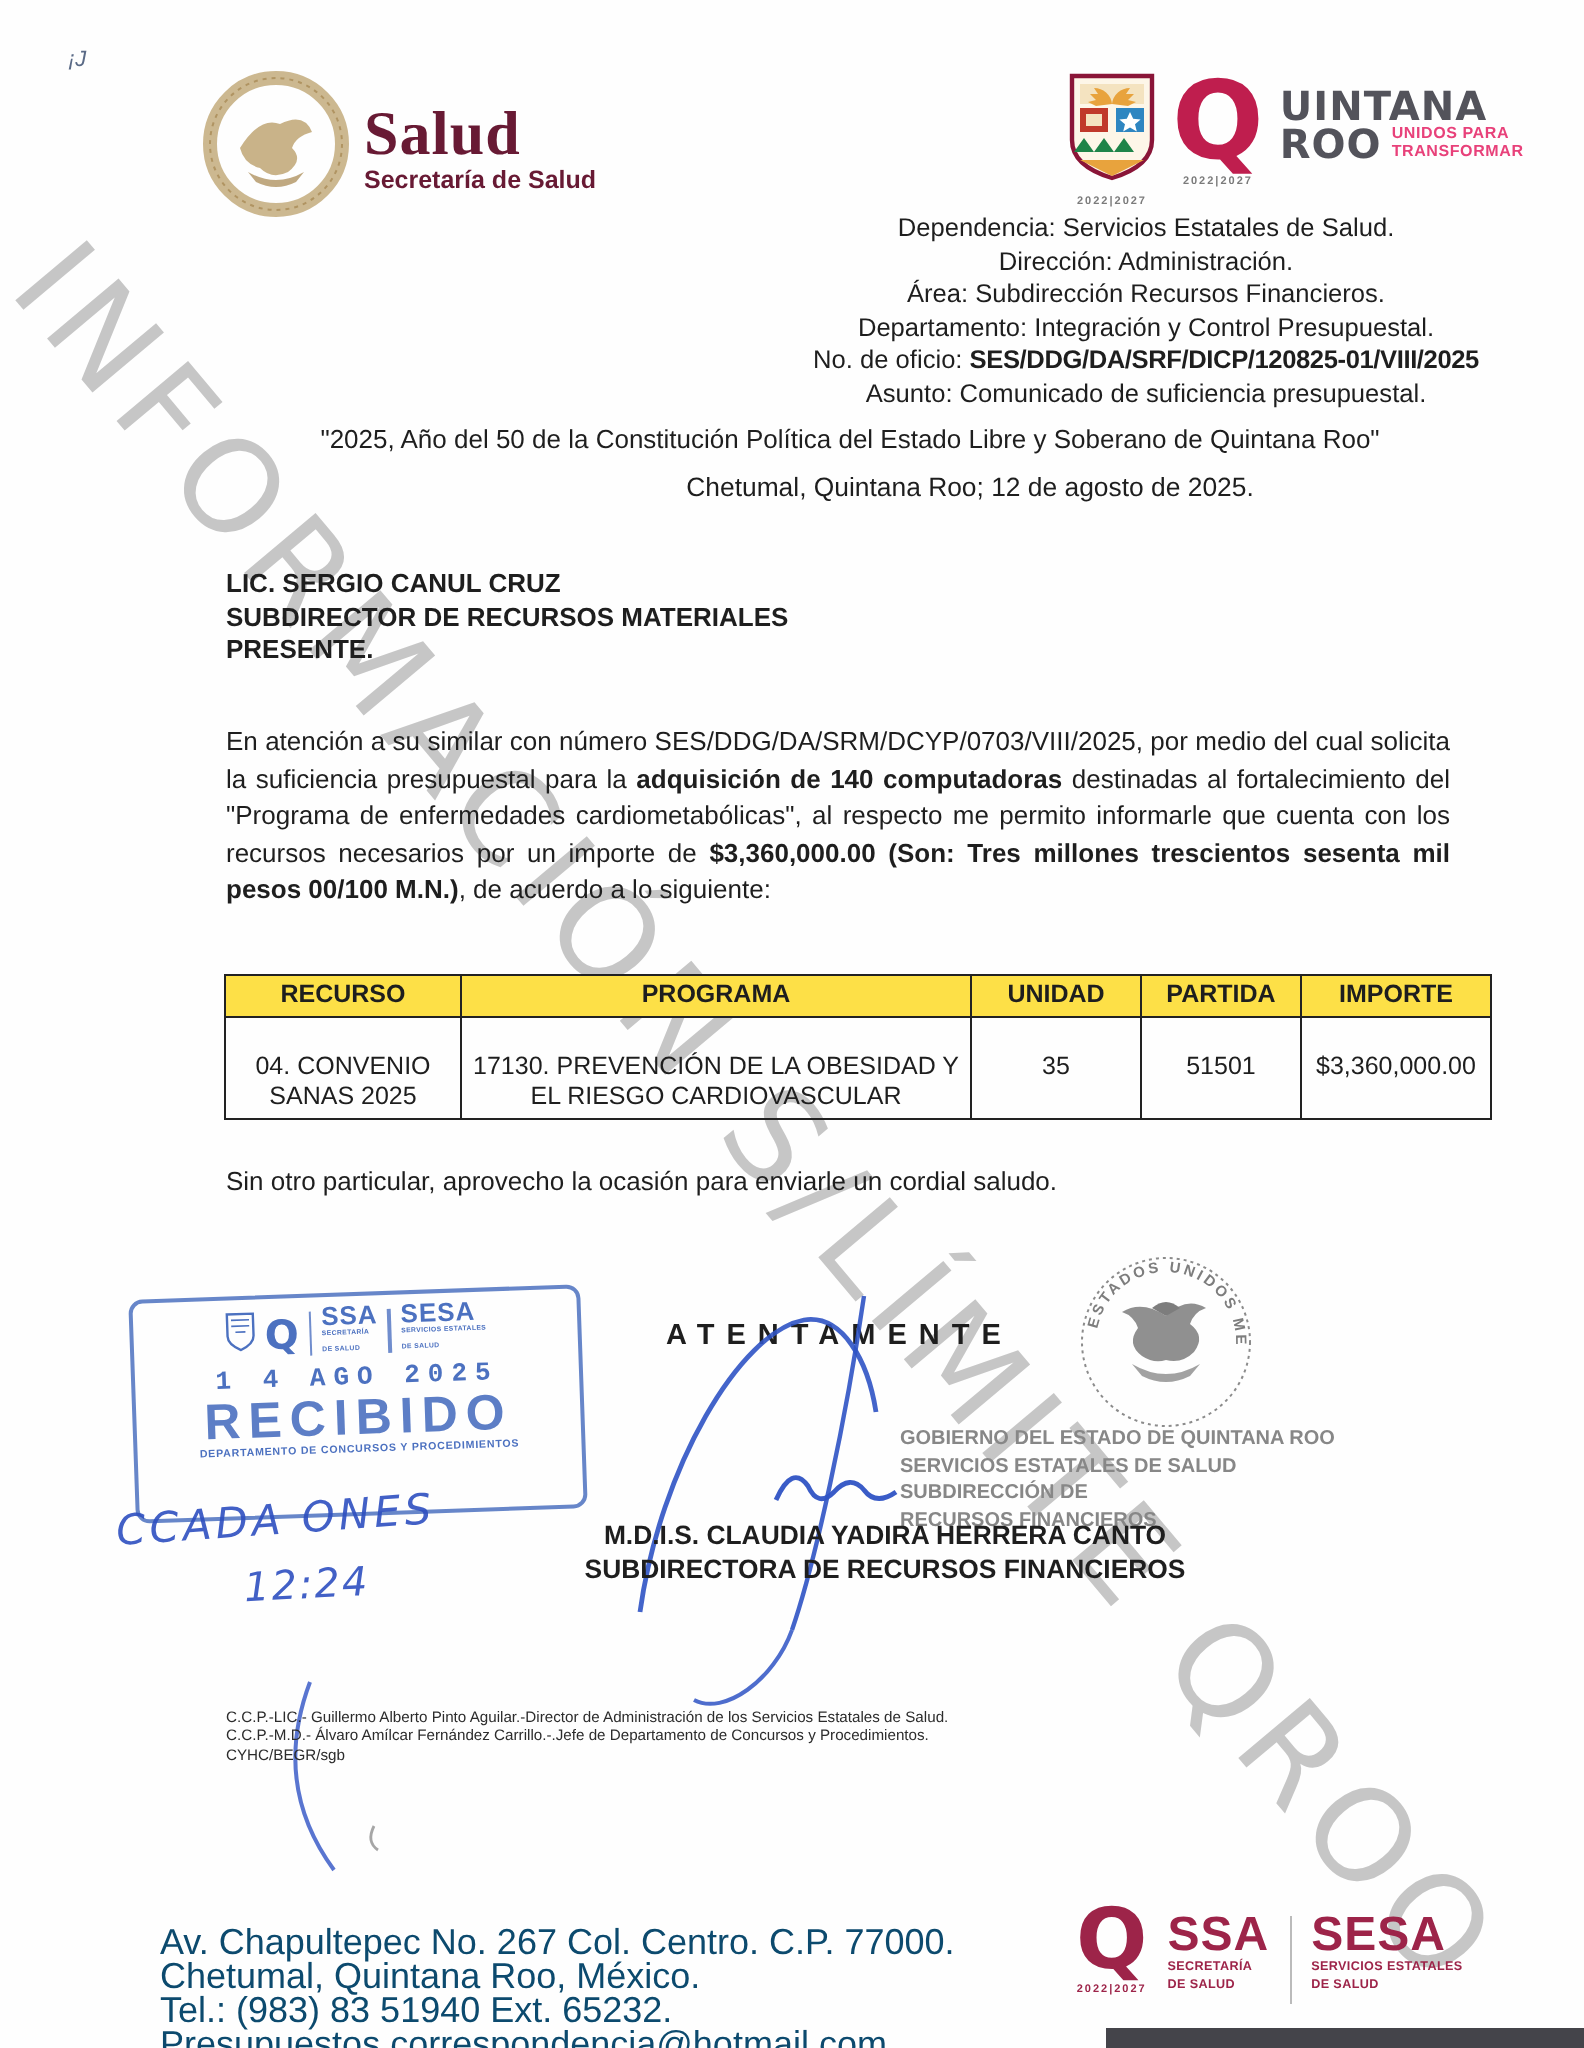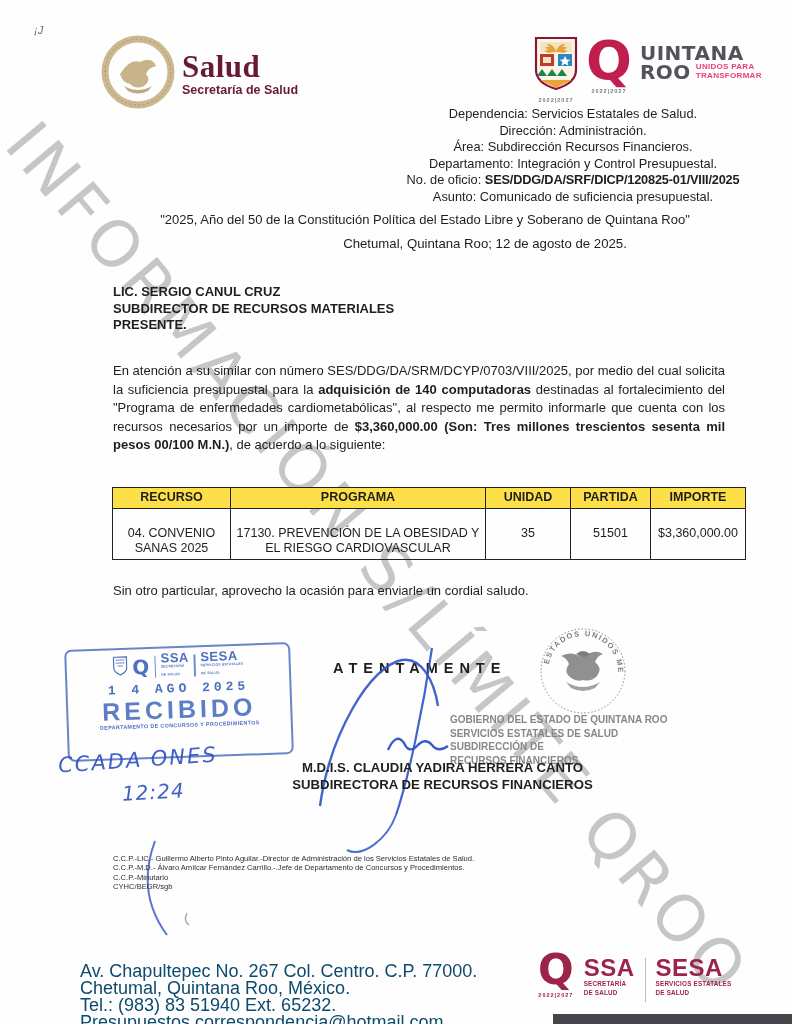--- a/index.html
+++ b/index.html
@@ -272,21 +272,20 @@
     </div>
 
     <div class="abs signatory">
       <div>M.D.I.S. CLAUDIA YADIRA HERRERA CANTO</div>
       <div>SUBDIRECTORA DE RECURSOS FINANCIEROS</div>
     </div>
 
     <div class="abs ccp">
       <div>C.C.P.-LIC.- Guillermo Alberto Pinto Aguilar.-Director de Administración de los Servicios Estatales de Salud.</div>
       <div>C.C.P.-M.D.- Álvaro Amílcar Fernández Carrillo.-.Jefe de Departamento de Concursos y Procedimientos.</div>
-      <div>C.C.P.-Minutario</div>
       <div>CYHC/BEGR/sgb</div>
     </div>
 
     <div class="abs footer-text">
       <div>Av. Chapultepec No. 267  Col. Centro. C.P. 77000. Chetumal, Quintana Roo, México.</div>
       <div>Tel.: (983) 83 51940 Ext. 65232.  Presupuestos.correspondencia@hotmail.com</div>
     </div>
     <div class="abs footer-logos">
       <span class="f-q">
         <span class="q">Q</span>

